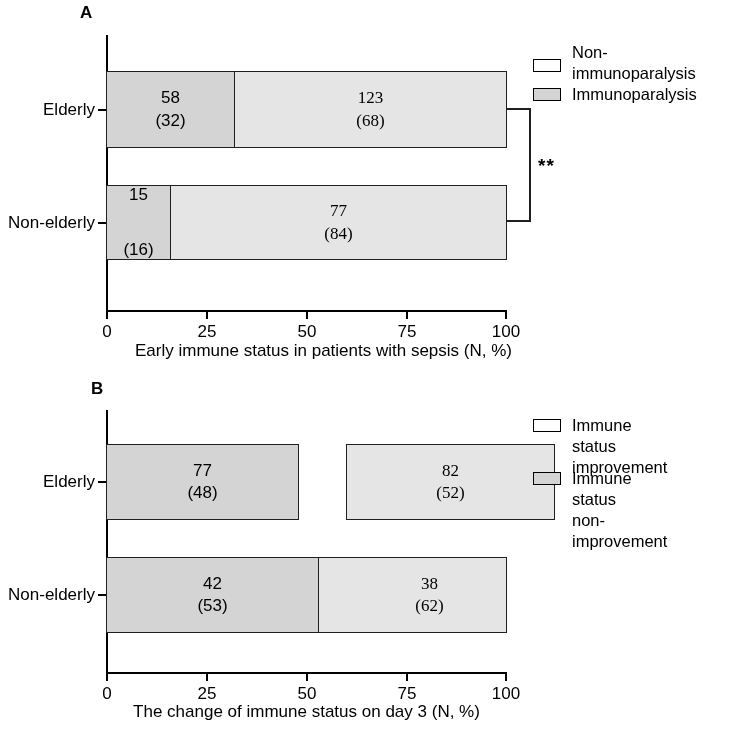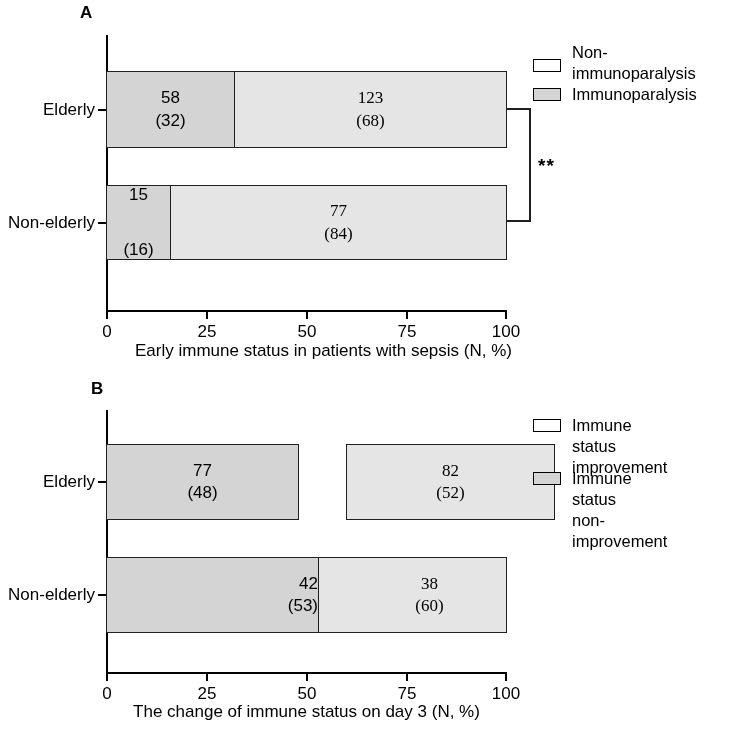--- a/index.html
+++ b/index.html
@@ -243,27 +243,27 @@
 
     <div class="bar-seg seg-gray" style="left:106px; top:74px; width:193px; height:76px;">
       <span class="seg-line">77</span>
       <span class="seg-line">(48)</span>
     </div>
     <div class="bar-seg seg-white" style="left:298px; top:74px; width:209px; height:76px;margin-left:48px;">
       <span class="seg-line">82</span>
       <span class="seg-line">(52)</span>
     </div>
 
-    <div class="bar-seg seg-gray" style="left:106px; top:187px; width:213px; height:76px;align-items:flex-end;">
+    <div class="bar-seg seg-gray" style="left:106px; top:187px; width:213px; height:76px;">
       <span class="seg-line">42</span>
       <span class="seg-line">(53)</span>
     </div>
     <div class="bar-seg seg-white" style="left:318px; top:187px; width:189px; height:76px;padding-left:34px;">
       <span class="seg-line">38</span>
-      <span class="seg-line">(60)</span>
+      <span class="seg-line">(62)</span>
     </div>
 
     <div class="legend">
       <div class="legend-row" style="left:533px; top:45px;">
         <span class="legend-swatch sw-white"></span>
         <span class="legend-text">Immune status
 improvement</span>
       </div>
       <div class="legend-row" style="left:533px; top:98px;">
         <span class="legend-swatch sw-gray"></span>

